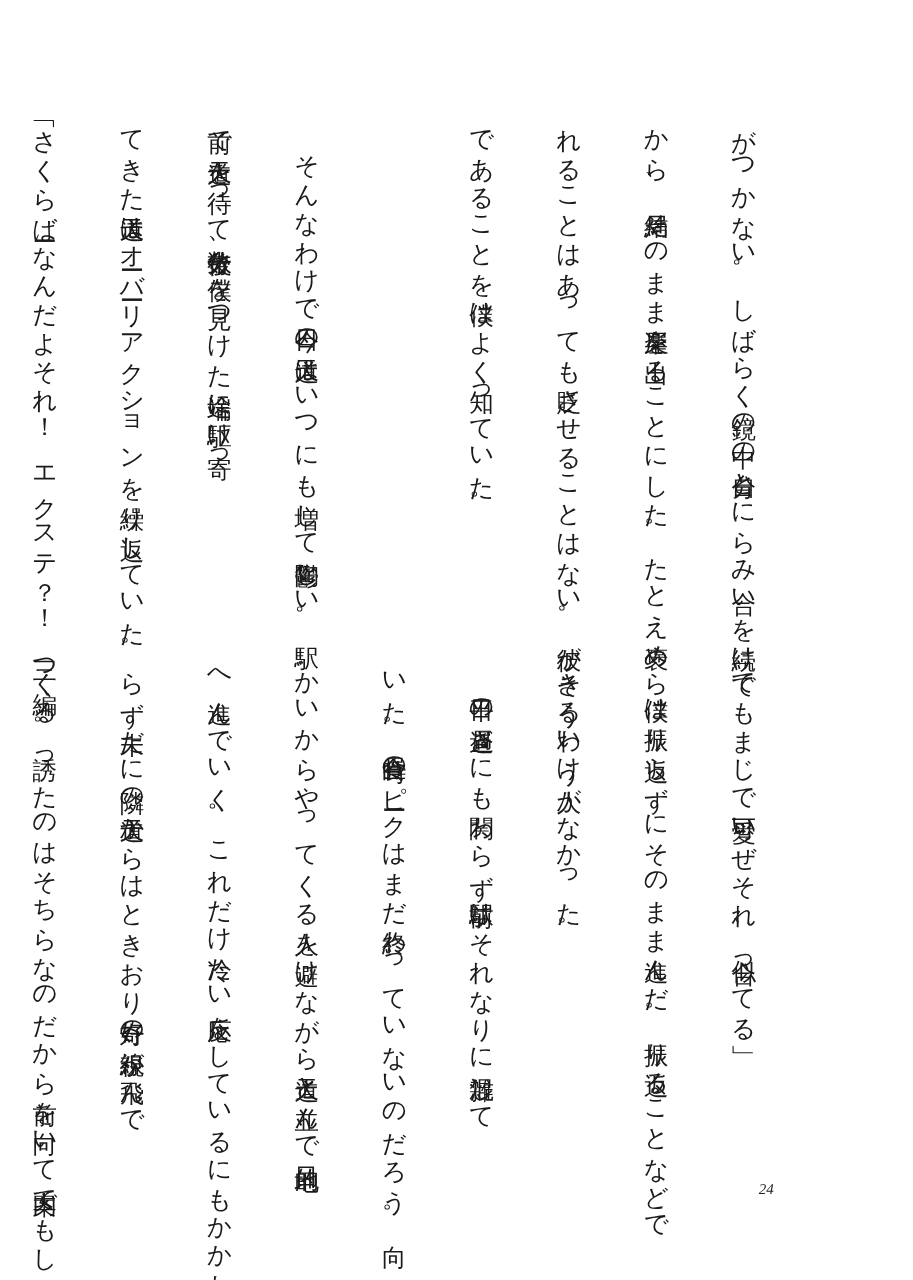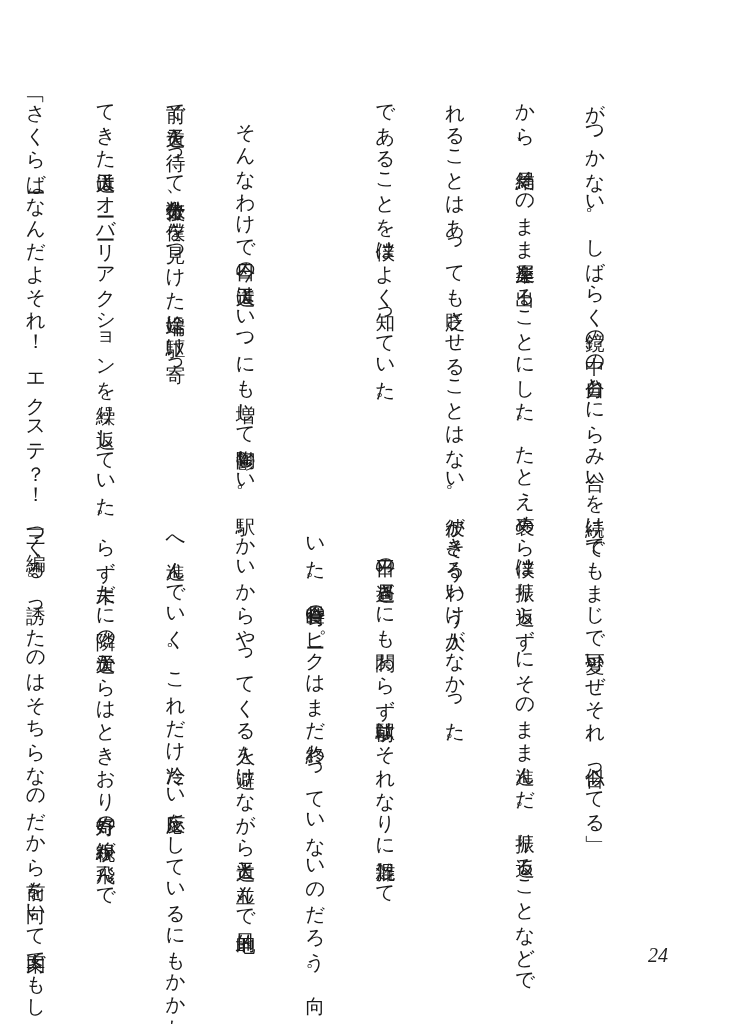--- a/index.html
+++ b/index.html
@@ -20,23 +20,23 @@
       line-height: 23.3px;
       letter-spacing: 0.6px;
       white-space: pre;
       text-orientation: mixed;
     }
     .block-top { right: 77px; top: 90px; height: 400px; }
     .block-bottom { right: 77px; top: 524px; height: 400px; }
     .col { display: block; }
     .page-number {
       position: absolute;
-      left: 648px; top: 944px;
+      left: 607px; top: 944px;
       font-family: "Liberation Serif", "DejaVu Serif", serif;
-      font-size: 20px;
+      font-size: 12px;
       color: #222;
       font-style: italic;
     }
   </style>
 </head>
 <body>
 
 <div class="page">
   <div class="block block-top">
     <span class="col">がつかない。しばらく鏡の中の自分とにらみ合いを続けて</span>

